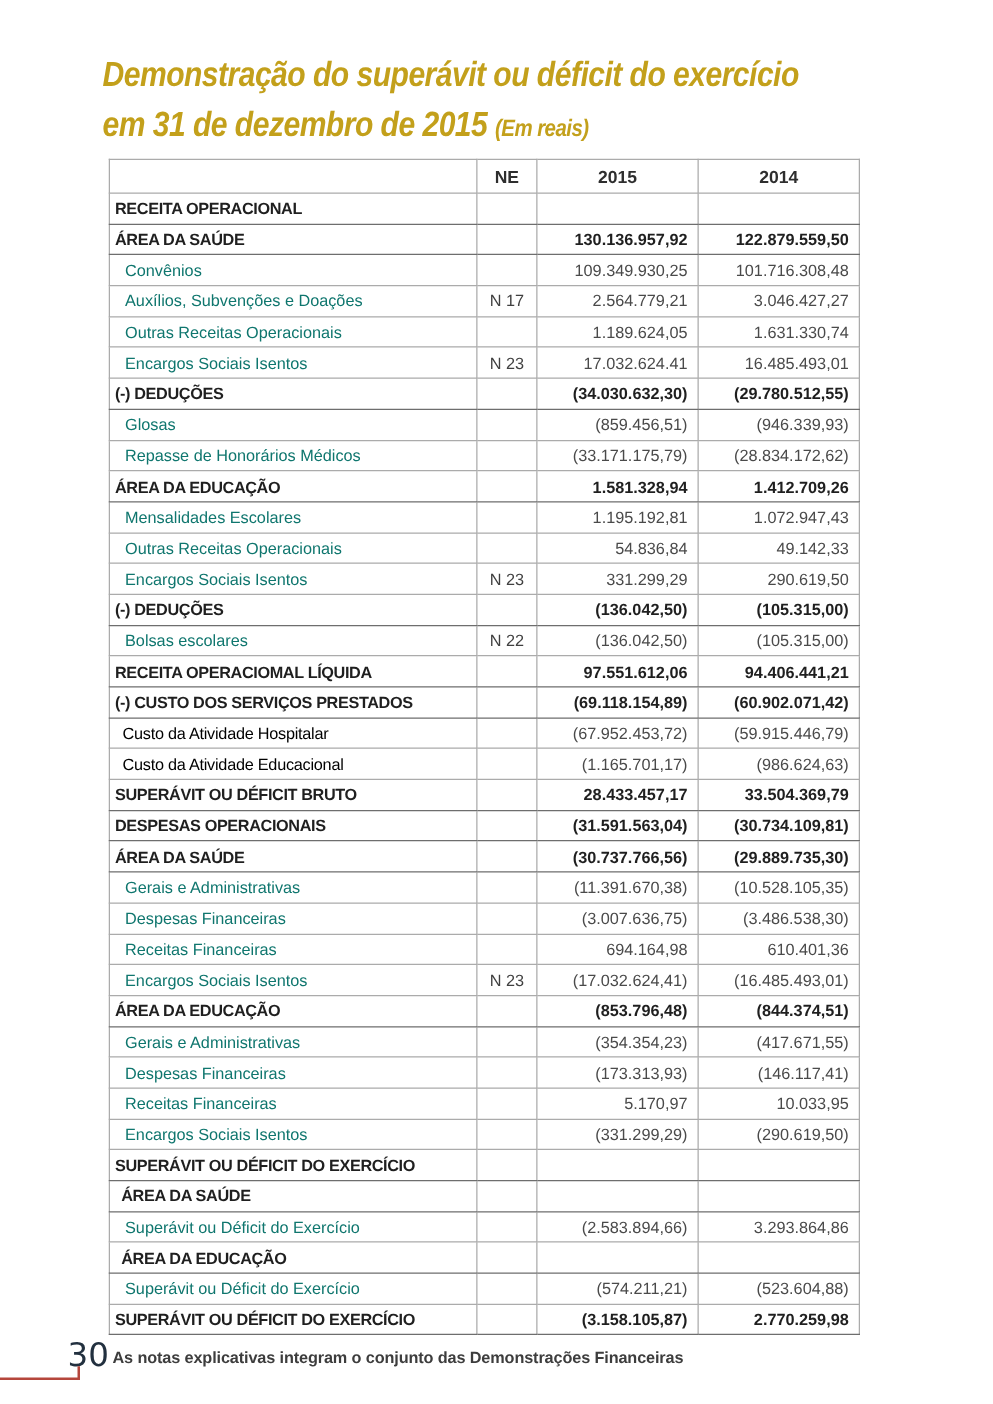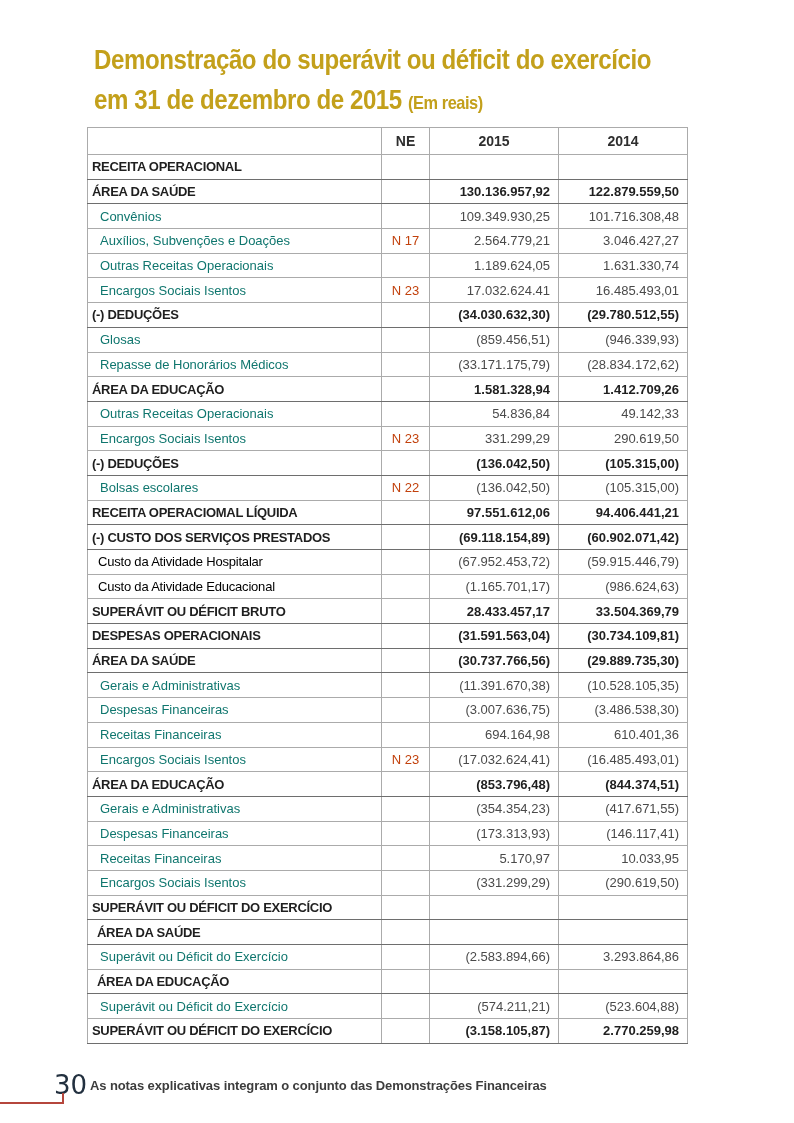--- a/index.html
+++ b/index.html
@@ -6,21 +6,21 @@
   html, body { background: #ffffff; }
   body {
     width: 794px; height: 1123px;
     position: relative;
     font-family: "Liberation Sans", sans-serif;
     overflow: hidden;
   }
 
   
   .title-block {
-    position: absolute; left: 94px; top: 40px; width: 660px;
+    position: absolute; left: 82px; top: 40px; width: 660px; font-style: italic;
   }
   .title-line {
     display: inline-block;
     transform: scaleX(0.86); transform-origin: left center;
     font-weight: 700; font-size: 28px; line-height: 40px;
     color: #C3A01B; letter-spacing: -0.5px;
     white-space: nowrap;
   }
   .title-suffix { font-size: 19px; font-weight: 700; }
 
@@ -48,21 +48,21 @@
   }
   table.fin thead th {
     height: 27px;
     font-weight: 700;
     font-size: 14px;
     color: #2e2e2e;
     text-align: center;
   }
 
   td.lbl { padding-left: 12px; color: #0f766e; font-size: 13.5px; }
-  td.ne  { text-align: center; color: #c2410c; font-size: 12.5px; }
+  td.ne  { text-align: center; color: #404040; font-size: 12.5px; }
   td.val { text-align: right; padding-right: 8px; color: #4a4a4a; font-size: 13.5px; }
 
   tr.r-section td { border-top-color: #6e6e6e; border-bottom-color: #6e6e6e; }
   tr.r-section td.lbl {
     font-weight: 700; color: #1f1f1f;
     letter-spacing: -0.3px; padding-left: 4px; font-size: 13px; margin-left: 42px;
   }
   tr.r-section td.val { font-weight: 700; color: #1f1f1f; text-align: right; }
   tr.r-indent td.lbl { padding-left: 9px; }
   tr.r-cost td.lbl {
@@ -169,20 +169,26 @@
         <td class="val">(33.171.175,79)</td>
         <td class="val">(28.834.172,62)</td>
       </tr>
       <tr class="r-section">
         <td class="lbl">ÁREA DA EDUCAÇÃO</td>
         <td class="ne"></td>
         <td class="val">1.581.328,94</td>
         <td class="val">1.412.709,26</td>
       </tr>
       <tr class="r-item">
+        <td class="lbl">Mensalidades Escolares</td>
+        <td class="ne"></td>
+        <td class="val">1.195.192,81</td>
+        <td class="val">1.072.947,43</td>
+      </tr>
+      <tr class="r-item">
         <td class="lbl">Outras Receitas Operacionais</td>
         <td class="ne"></td>
         <td class="val">54.836,84</td>
         <td class="val">49.142,33</td>
       </tr>
       <tr class="r-item">
         <td class="lbl">Encargos Sociais Isentos</td>
         <td class="ne">N 23</td>
         <td class="val">331.299,29</td>
         <td class="val">290.619,50</td>

